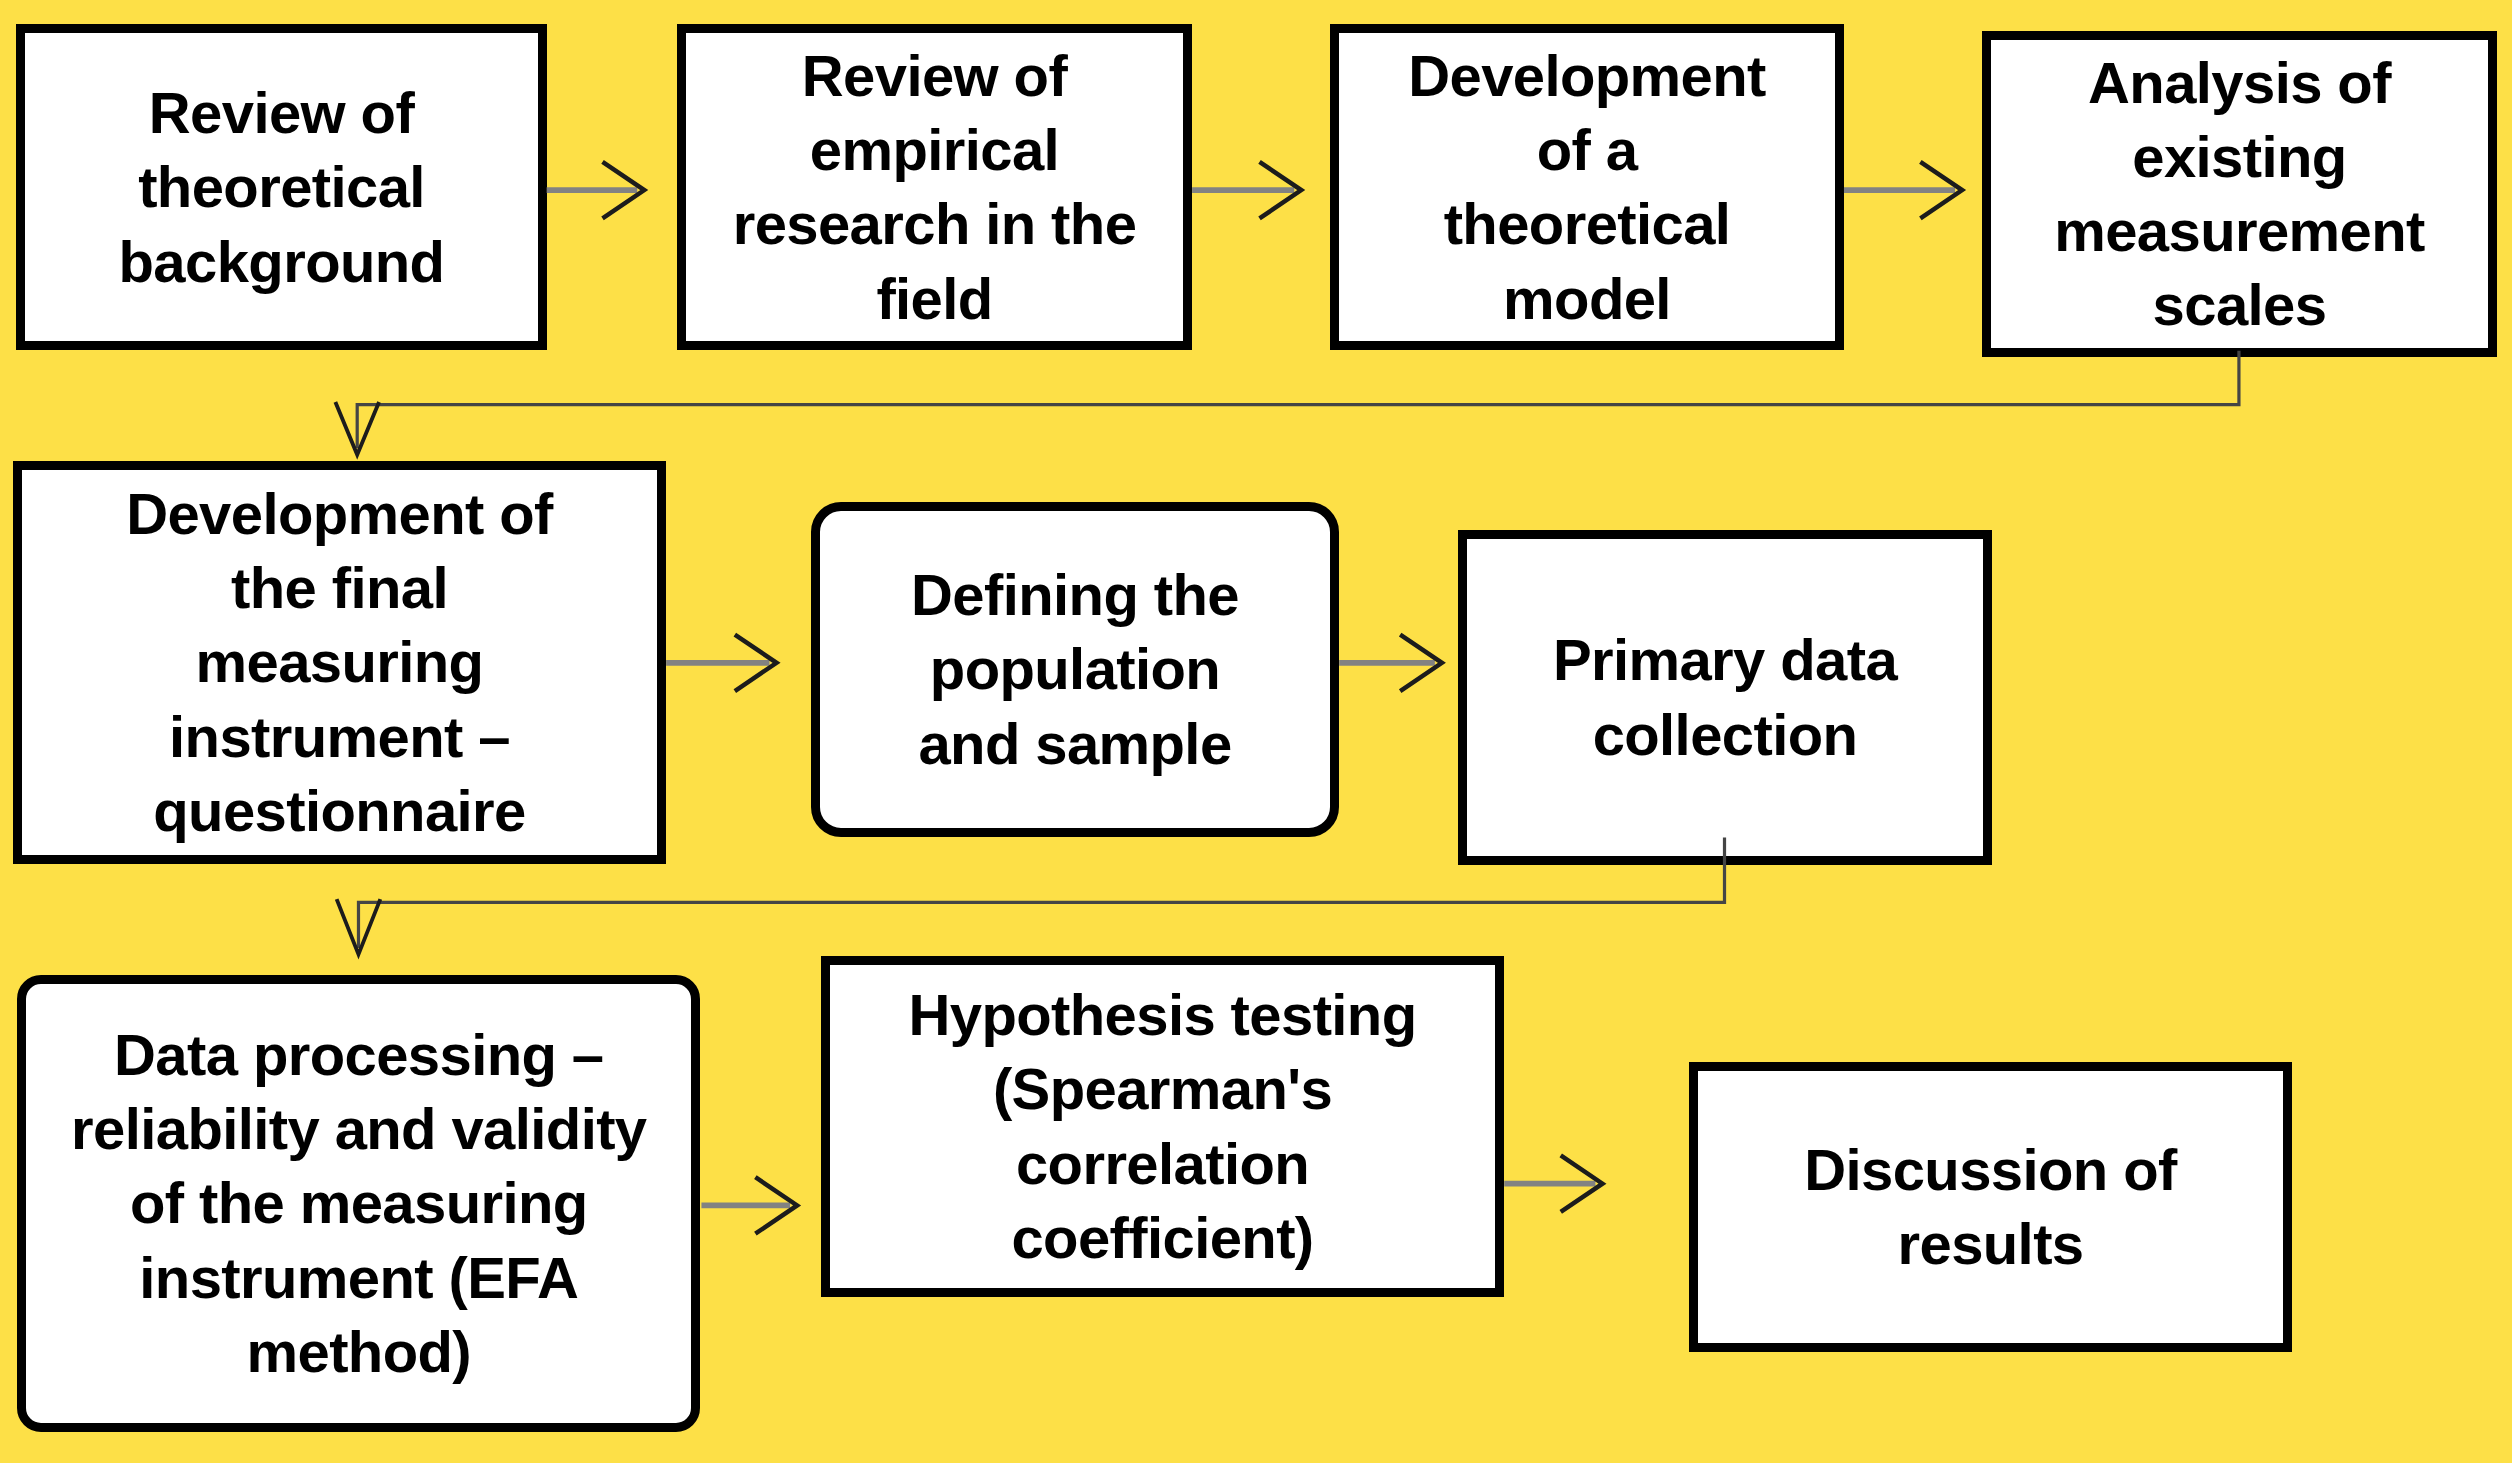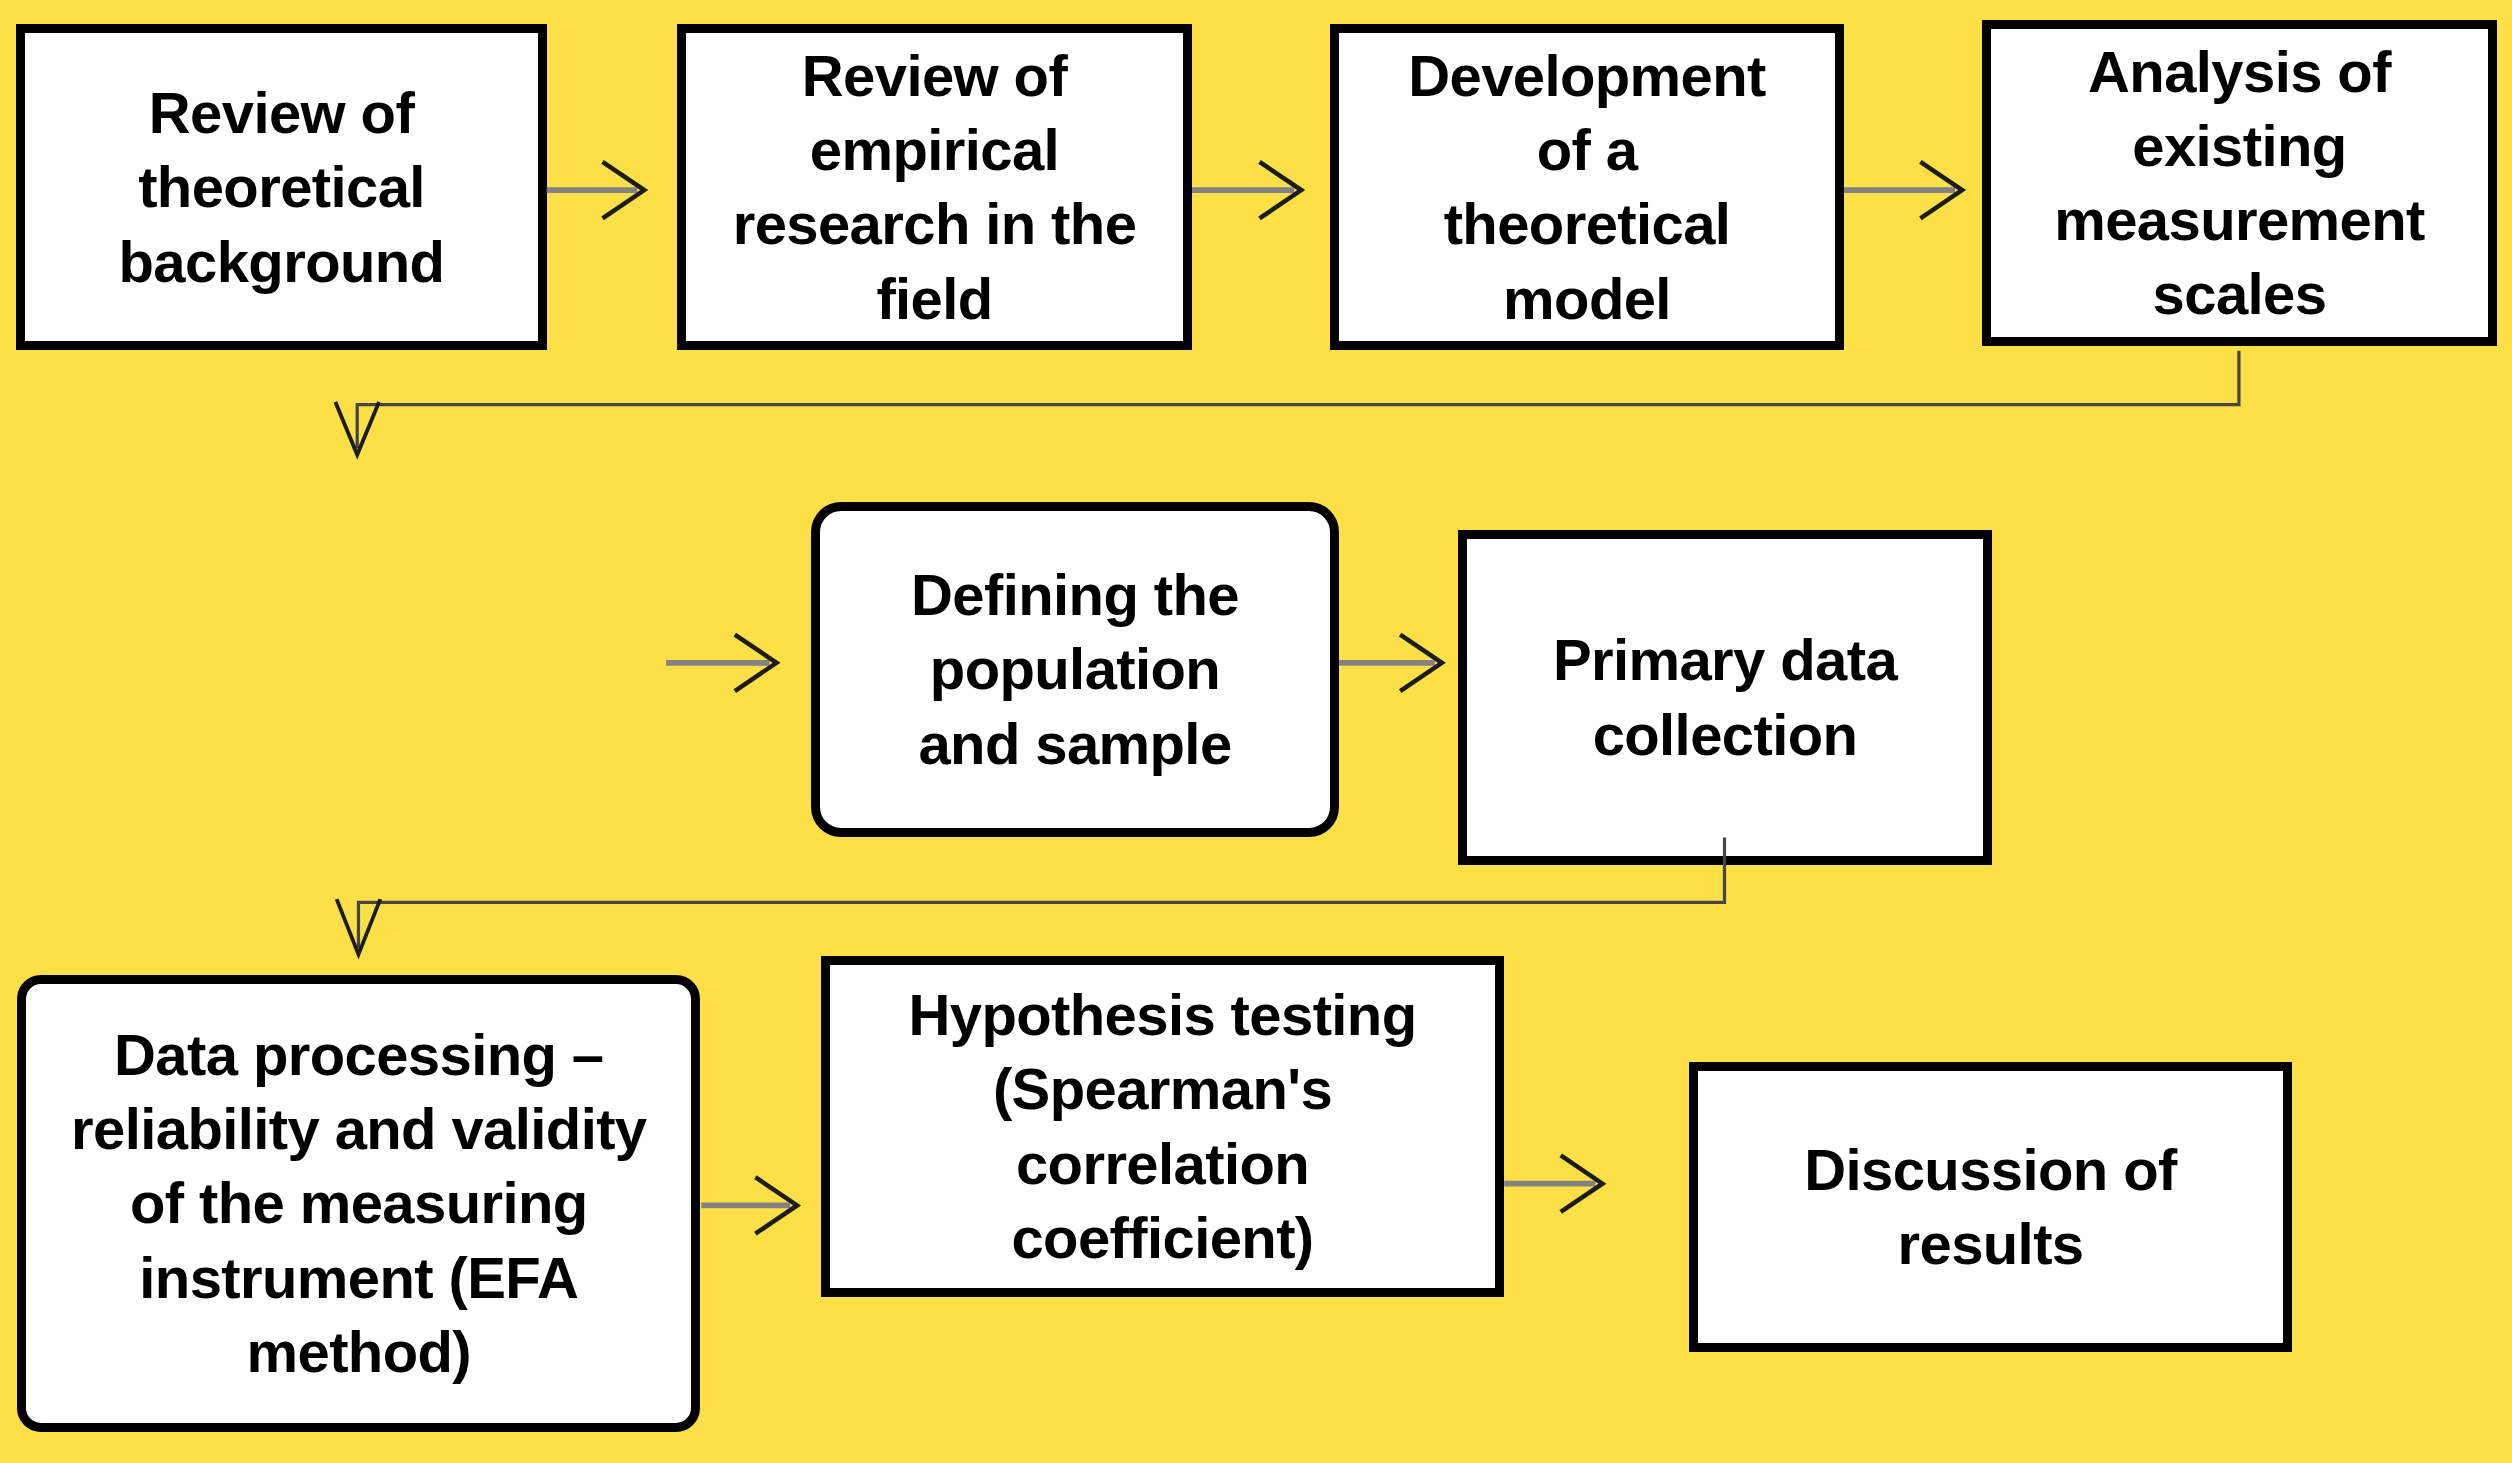--- a/index.html
+++ b/index.html
@@ -50,25 +50,30 @@
 theoretical
 background</div>
   <div class="box" style="left:677px; top:24.4px; width:515px; height:326px;">Review of
 empirical
 research in the
 field</div>
   <div class="box" style="left:1330px; top:24.4px; width:514px; height:326px;">Development
 of a
 theoretical
 model</div>
-  <div class="box" style="left:1982px; top:20px; width:515px; height:326px;">Analysis of
+  <div class="box" style="left:1982px; top:31px; width:515px; height:326px;">Analysis of
 existing
 measurement
 scales</div>
 
+  <div class="box" style="left:13px; top:461px; width:653px; height:403px;">Development of
+the final
+measuring
+instrument –
+questionnaire</div>
   <div class="box" style="left:811px; top:502px; width:528px; height:335px;border-radius:30px;">Defining the
 population
 and sample</div>
   <div class="box" style="left:1458px; top:502px; width:534px; height:335px;margin-top:28px;">Primary data
 collection</div>
 
   <div class="box" style="left:17.3px; top:975px; width:683px; height:457px;border-radius:24px;">Data processing –
 reliability and validity
 of the measuring
 instrument (EFA

